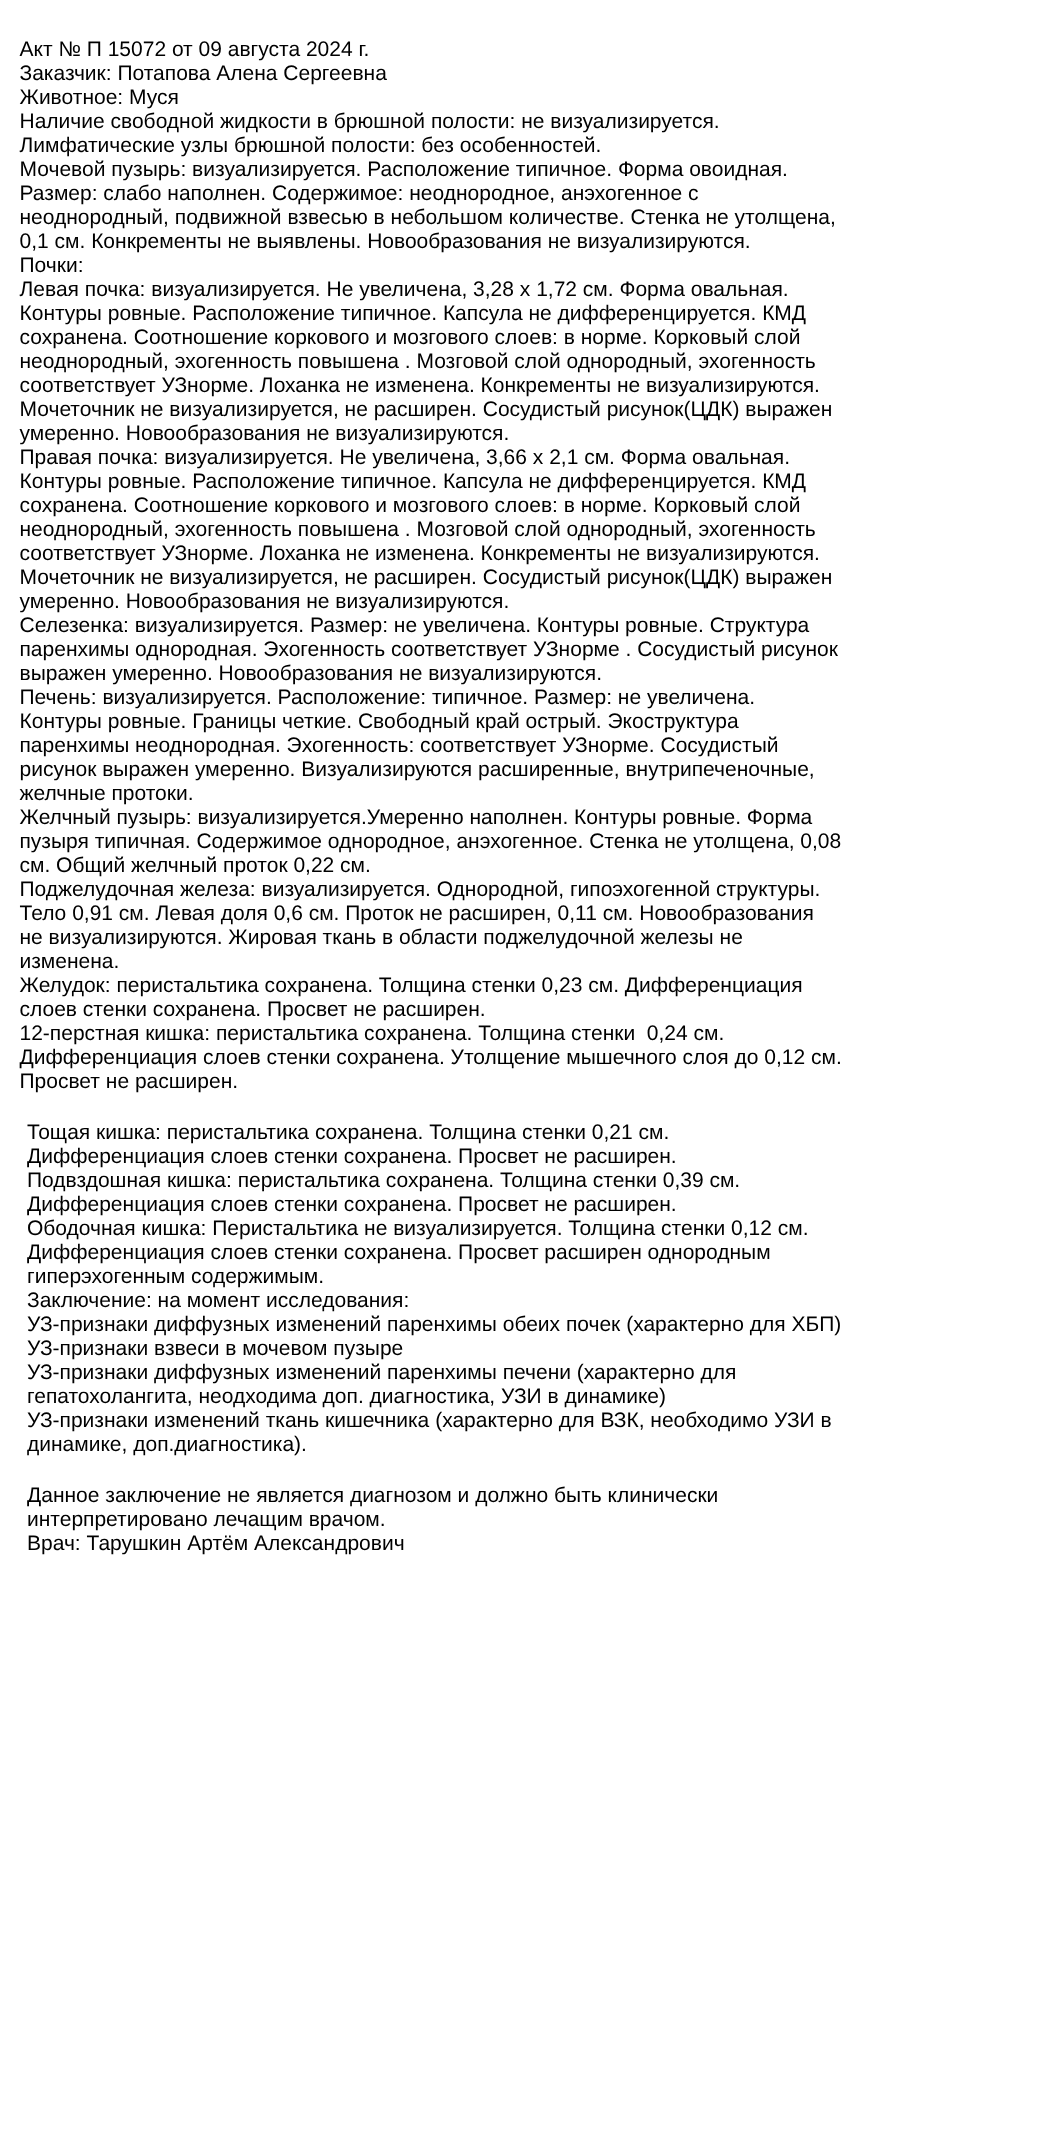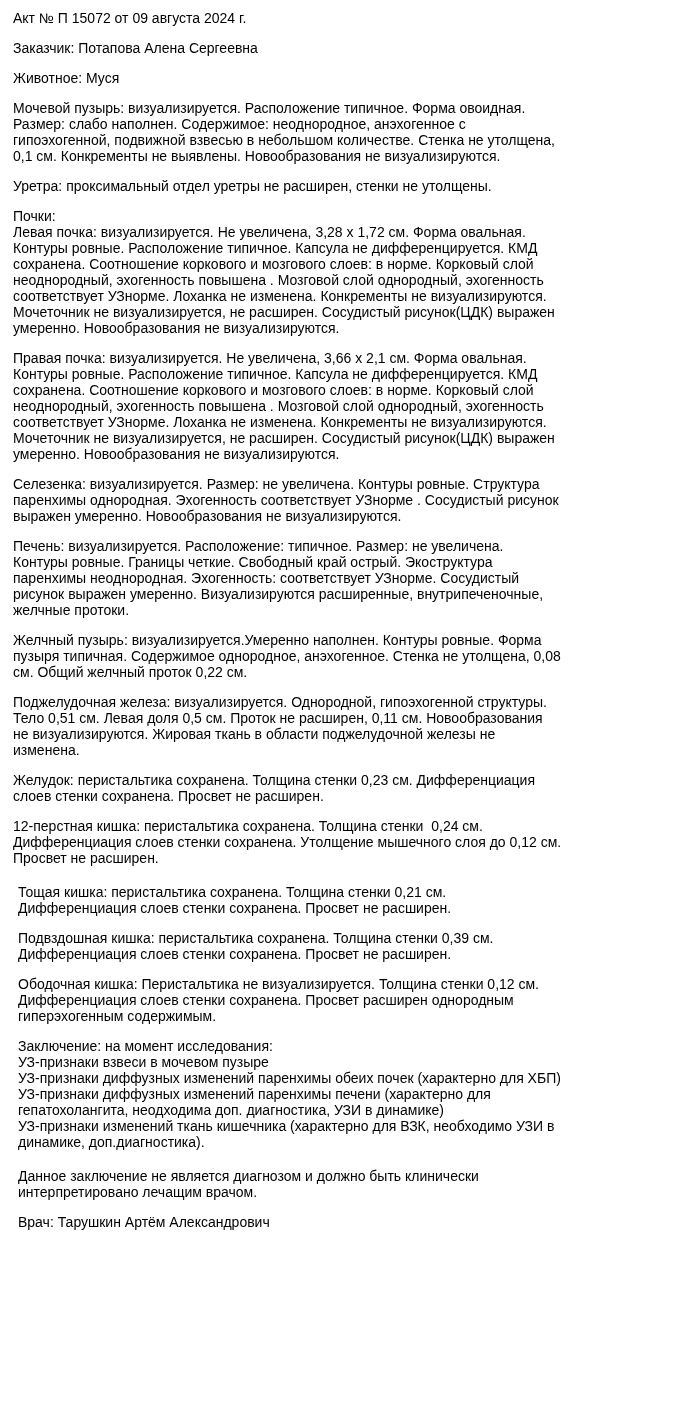--- a/index.html
+++ b/index.html
@@ -10,26 +10,25 @@
     body {
       width: 696px;
       min-height: 1420px;
       font-family: "Liberation Sans", "DejaVu Sans", sans-serif;
       font-size: 14px;
       line-height: 16px;
       color: #000000;
       box-sizing: border-box;
     }
     .page {
-      padding: 10px 14px 24px 13px;
+      padding: 24px 14px 24px 13px;
       box-sizing: border-box;
       width: 576px;
     }
     .block {
-      margin-top: 14px;
     }
     .block:first-child {
       margin-top: 0;
     }
     .block.gap-lg {
       margin-top: 18px;
     }
     .block.indent {
       padding-left: 5px;
     }
@@ -47,63 +46,64 @@
       <div class="block">
         <div class="line">Акт № П 15072 от 09 августа 2024 г.</div>
       </div>
       <div class="block">
         <div class="line">Заказчик: Потапова Алена Сергеевна</div>
       </div>
       <div class="block">
         <div class="line">Животное: Муся</div>
       </div>
       <div class="block">
-        <div class="line">Мочевой пузырь: визуализируется. Расположение типичное. Форма овоидная. Размер: слабо наполнен. Содержимое: неоднородное, анэхогенное с гипоэхогенной, подвижной взвесью в небольшом количестве. Стенка не утолщена, 0,1 см. Конкременты не выявлены. Новообразования не визуализируются.</div>
+        <div class="line">Наличие свободной жидкости в брюшной полости: не визуализируется.</div>
+        <div class="line">Лимфатические узлы брюшной полости: без особенностей.</div>
       </div>
       <div class="block">
-        <div class="line">Уретра: проксимальный отдел уретры не расширен, стенки не утолщены.</div>
+        <div class="line">Мочевой пузырь: визуализируется. Расположение типичное. Форма овоидная. Размер: слабо наполнен. Содержимое: неоднородное, анэхогенное с неоднородный, подвижной взвесью в небольшом количестве. Стенка не утолщена, 0,1 см. Конкременты не выявлены. Новообразования не визуализируются.</div>
       </div>
       <div class="block">
         <div class="line">Почки:</div>
         <div class="line">Левая почка: визуализируется. Не увеличена, 3,28 х 1,72 см. Форма овальная. Контуры ровные. Расположение типичное. Капсула не дифференцируется. КМД сохранена. Соотношение коркового и мозгового слоев: в норме. Корковый слой неоднородный, эхогенность повышена . Мозговой слой однородный, эхогенность соответствует УЗнорме. Лоханка не изменена. Конкременты не визуализируются. Мочеточник не визуализируется, не расширен. Сосудистый рисунок(ЦДК) выражен умеренно. Новообразования не визуализируются.</div>
       </div>
       <div class="block">
         <div class="line">Правая почка: визуализируется. Не увеличена, 3,66 х 2,1 см. Форма овальная. Контуры ровные. Расположение типичное. Капсула не дифференцируется. КМД сохранена. Соотношение коркового и мозгового слоев: в норме. Корковый слой неоднородный, эхогенность повышена . Мозговой слой однородный, эхогенность соответствует УЗнорме. Лоханка не изменена. Конкременты не визуализируются. Мочеточник не визуализируется, не расширен. Сосудистый рисунок(ЦДК) выражен умеренно. Новообразования не визуализируются.</div>
       </div>
       <div class="block">
         <div class="line">Селезенка: визуализируется. Размер: не увеличена. Контуры ровные. Структура паренхимы однородная. Эхогенность соответствует УЗнорме . Сосудистый рисунок выражен умеренно. Новообразования не визуализируются.</div>
       </div>
       <div class="block">
         <div class="line">Печень: визуализируется. Расположение: типичное. Размер: не увеличена. Контуры ровные. Границы четкие. Свободный край острый. Экоструктура паренхимы неоднородная. Эхогенность: соответствует УЗнорме. Сосудистый рисунок выражен умеренно. Визуализируются расширенные, внутрипеченочные, желчные протоки.</div>
       </div>
       <div class="block">
         <div class="line">Желчный пузырь: визуализируется.Умеренно наполнен. Контуры ровные. Форма пузыря типичная. Содержимое однородное, анэхогенное. Стенка не утолщена, 0,08 см. Общий желчный проток 0,22 см.</div>
       </div>
       <div class="block">
-        <div class="line">Поджелудочная железа: визуализируется. Однородной, гипоэхогенной структуры. Тело 0,51 см. Левая доля 0,5 см. Проток не расширен, 0,11 см. Новообразования не визуализируются. Жировая ткань в области поджелудочной железы не изменена.</div>
+        <div class="line">Поджелудочная железа: визуализируется. Однородной, гипоэхогенной структуры. Тело 0,91 см. Левая доля 0,6 см. Проток не расширен, 0,11 см. Новообразования не визуализируются. Жировая ткань в области поджелудочной железы не изменена.</div>
       </div>
       <div class="block">
         <div class="line">Желудок: перистальтика сохранена. Толщина стенки 0,23 см. Дифференциация слоев стенки сохранена. Просвет не расширен.</div>
       </div>
       <div class="block">
         <div class="line">12-перстная кишка: перистальтика сохранена. Толщина стенки  0,24 см. Дифференциация слоев стенки сохранена. Утолщение мышечного слоя до 0,12 см. Просвет не расширен.</div>
       </div>
       <div class="block indent gap-lg">
         <div class="line">Тощая кишка: перистальтика сохранена. Толщина стенки 0,21 см. Дифференциация слоев стенки сохранена. Просвет не расширен.</div>
       </div>
       <div class="block indent">
         <div class="line">Подвздошная кишка: перистальтика сохранена. Толщина стенки 0,39 см. Дифференциация слоев стенки сохранена. Просвет не расширен.</div>
       </div>
       <div class="block indent">
         <div class="line">Ободочная кишка: Перистальтика не визуализируется. Толщина стенки 0,12 см. Дифференциация слоев стенки сохранена. Просвет расширен однородным гиперэхогенным содержимым.</div>
       </div>
       <div class="block indent">
         <div class="line">Заключение: на момент исследования:</div>
+        <div class="line">УЗ-признаки диффузных изменений паренхимы обеих почек (характерно для ХБП)</div>
         <div class="line">УЗ-признаки взвеси в мочевом пузыре</div>
-        <div class="line">УЗ-признаки диффузных изменений паренхимы обеих почек (характерно для ХБП)</div>
         <div class="line">УЗ-признаки диффузных изменений паренхимы печени (характерно для гепатохолангита, неодходима доп. диагностика, УЗИ в динамике)</div>
         <div class="line">УЗ-признаки изменений ткань кишечника (характерно для ВЗК, необходимо УЗИ в динамике, доп.диагностика).</div>
       </div>
       <div class="block indent gap-lg">
         <div class="line">Данное заключение не является диагнозом и должно быть клинически интерпретировано лечащим врачом.</div>
       </div>
       <div class="block indent">
         <div class="line">Врач: Тарушкин Артём Александрович</div>
       </div>
     </div>

